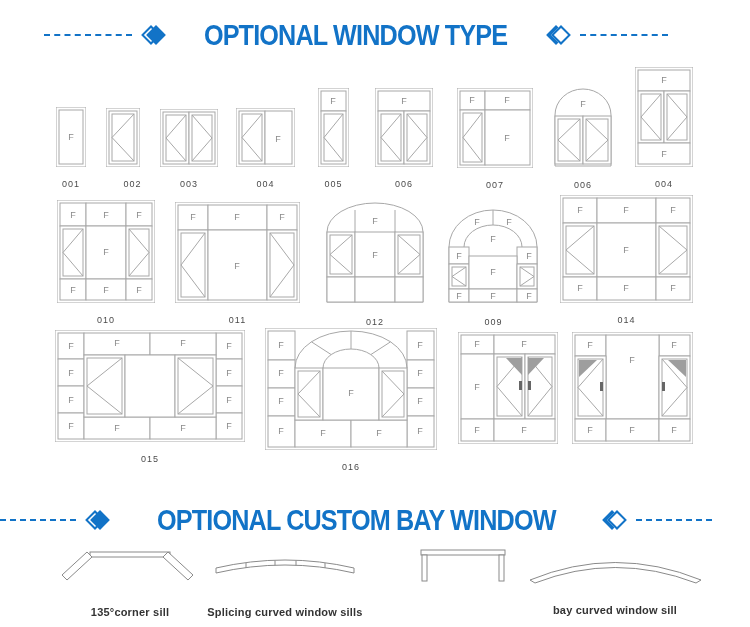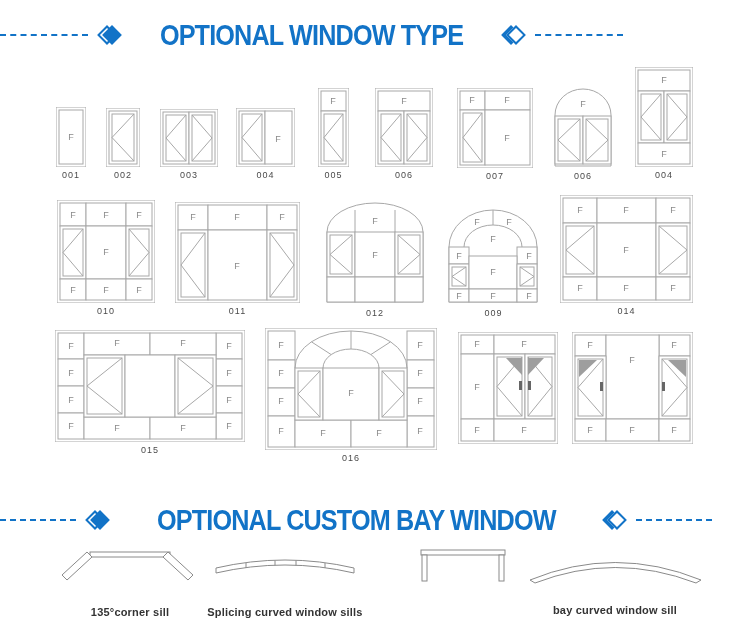--- a/index.html
+++ b/index.html
@@ -1,33 +1,33 @@
 <!DOCTYPE html>
 <html><head>
 <meta charset="utf-8">
 <style>
   html,body{margin:0;padding:0;background:#fff;}
   .page{position:relative;width:750px;height:627px;background:#fff;overflow:hidden;
         font-family:"Liberation Sans",sans-serif;}
   .sec-header{position:absolute;left:0;width:712px;display:flex;align-items:center;
-        justify-content:flex-start;gap:12px;}
+        justify-content:center;gap:12px;}
   #header1{top:18px;}
   #header2{top:503px;}
   .dash{border-top:2px dashed #1273c7;width:88px;height:0;}
   .orn{display:flex;align-items:center;}
   .dmd-o{display:inline-block;width:10px;height:10px;border:2px solid #1273c7;
          background:#fff;transform:rotate(45deg);}
   .dmd-s{display:inline-block;width:14px;height:14px;background:#1273c7;transform:rotate(45deg);}
   .orn-left .dmd-s{margin-left:-9px;}
   .orn-right .dmd-o{margin-left:-9px;}
   .sec-title{display:inline-block;color:#1273c7;font-size:30px;font-weight:bold;
          letter-spacing:-1px;white-space:nowrap;transform:scaleX(.84);transform-origin:center;}
   .win{position:absolute;}
   .win svg{display:block;}
-  .win-label{font-size:9px;color:#4a4a4a;text-align:center;margin-top:3px;letter-spacing:1px;}
+  .win-label{font-size:9px;color:#4a4a4a;text-align:center;margin-top:12px;letter-spacing:1px;}
   .sill{position:absolute;width:190px;text-align:center;}
   .sill svg{display:block;margin:0 auto;}
   .sill-label{font-size:11px;font-weight:bold;color:#333;margin-top:20px;letter-spacing:.2px;}
 </style>
 </head>
 <body>
 
 <div class="page">
 
   <div class="sec-header" id="header1">
@@ -46,21 +46,21 @@
 
   <div id="windows-layer">
       <div class="win" style="left: 56px; top: 107px; width: 30px;">
         <svg width="30" height="60" viewBox="0 0 30 60">
           <rect x="0" y="0" width="30" height="60" fill="#fff" stroke="#a8a8a8"></rect>
           <rect x="3" y="3" width="24" height="54" fill="#fff" stroke="#a8a8a8"></rect>
           <text x="15" y="33" font-size="9" fill="#8a8a8a" text-anchor="middle" font-family="Liberation Sans, sans-serif">F</text>
         </svg>
         <div class="win-label">001</div>
       </div>
-      <div class="win" style="left: 106px; top: 108px; width: 34px;">
+      <div class="win" style="left: 106px; top: 108px; width: 53px;">
         <svg width="34" height="59" viewBox="0 0 34 59">
           <rect x="0" y="0" width="34" height="59" fill="#fff" stroke="#a8a8a8"></rect>
           <rect x="3" y="3" width="28" height="53" fill="#fff" stroke="#a8a8a8"></rect>
           <rect x="6" y="6" width="22" height="47" fill="#fff" stroke="#a8a8a8"></rect>
           <line x1="28" y1="6" x2="6" y2="29.5" stroke="#a8a8a8"></line>
           <line x1="6" y1="29.5" x2="28" y2="53" stroke="#a8a8a8"></line>
         </svg>
         <div class="win-label">002</div>
       </div>
       <div class="win" style="left: 160px; top: 109px; width: 58px;">

